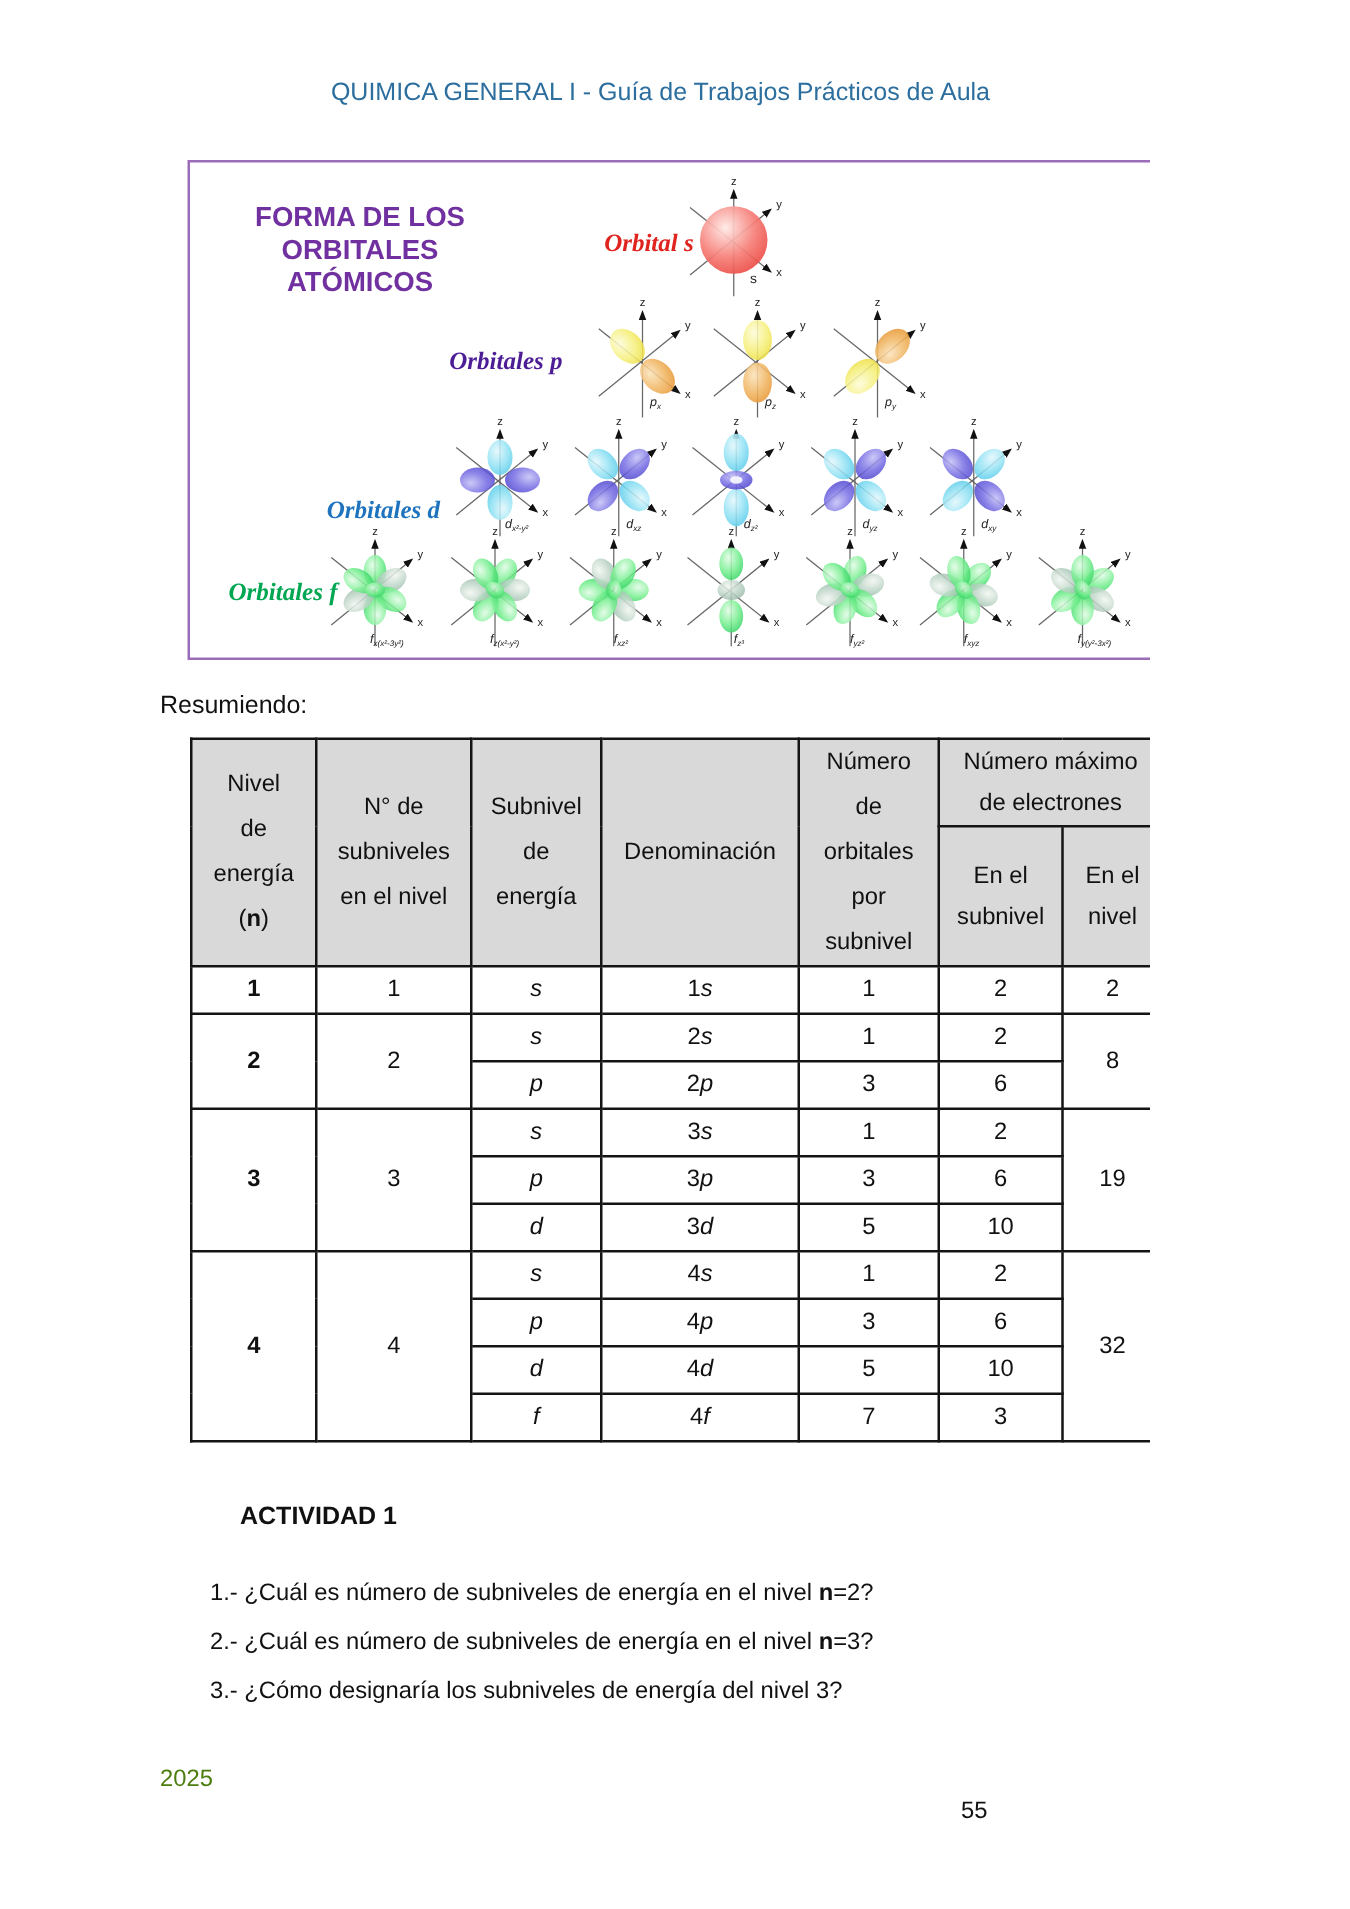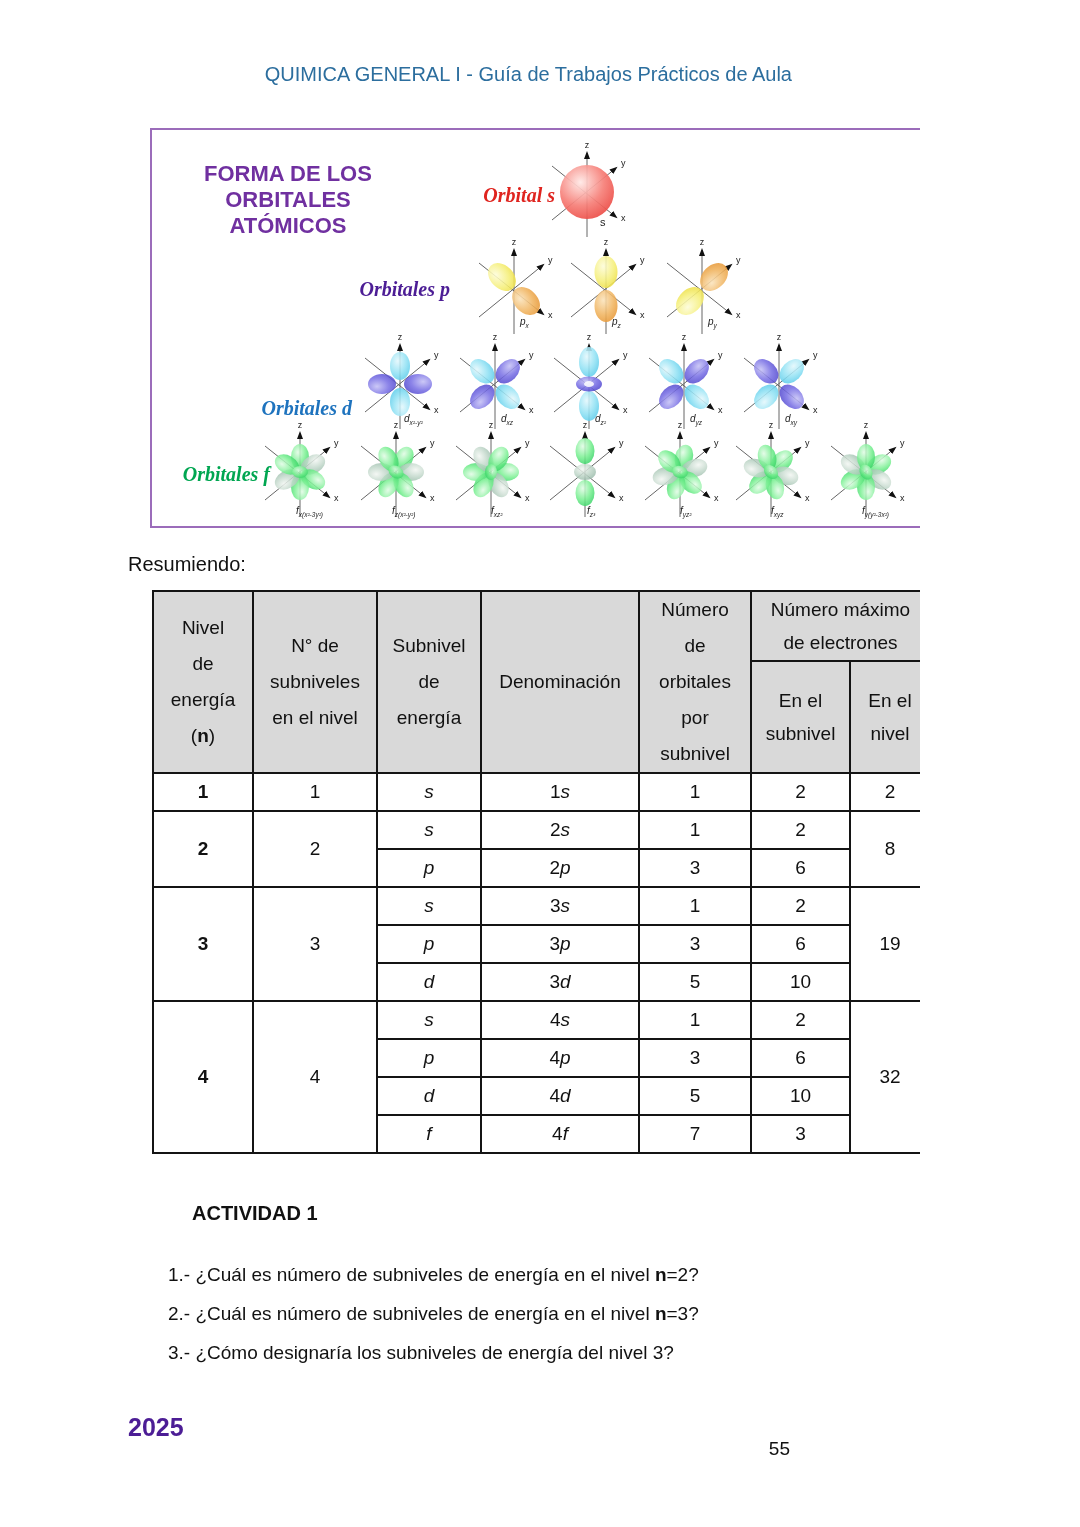--- a/index.html
+++ b/index.html
@@ -41,21 +41,21 @@
   .prelines{white-space:pre-line;}
   .b{font-weight:bold;}
   .it{font-style:italic;}
   .hr1{height:70px;}
   .hr2{height:111px;}
 
   .activity{position:absolute;left:192px;top:1202px;font-weight:bold;font-size:20px;}
   .q{position:absolute;left:168px;font-size:19px;}
   .q1{top:1264px;} .q2{top:1303px;} .q3{top:1342px;}
 
-  .footer-year{position:absolute;left:128px;top:1413px;font-size:25px;color:#4c1d95;font-weight:bold;}
+  .footer-year{position:absolute;left:128px;top:1413px;font-size:19px;color:#4d7c0f;}
   .page-num{position:absolute;right:130px;top:1438px;font-size:19px;color:#111;}
 </style>
 </head>
 <body>
 
 <div class="page">
 
   <svg class="defs-svg" aria-hidden="true">
     <defs>
       <marker id="arr" markerWidth="9" markerHeight="8" refX="6" refY="3" orient="auto" markerUnits="userSpaceOnUse">

